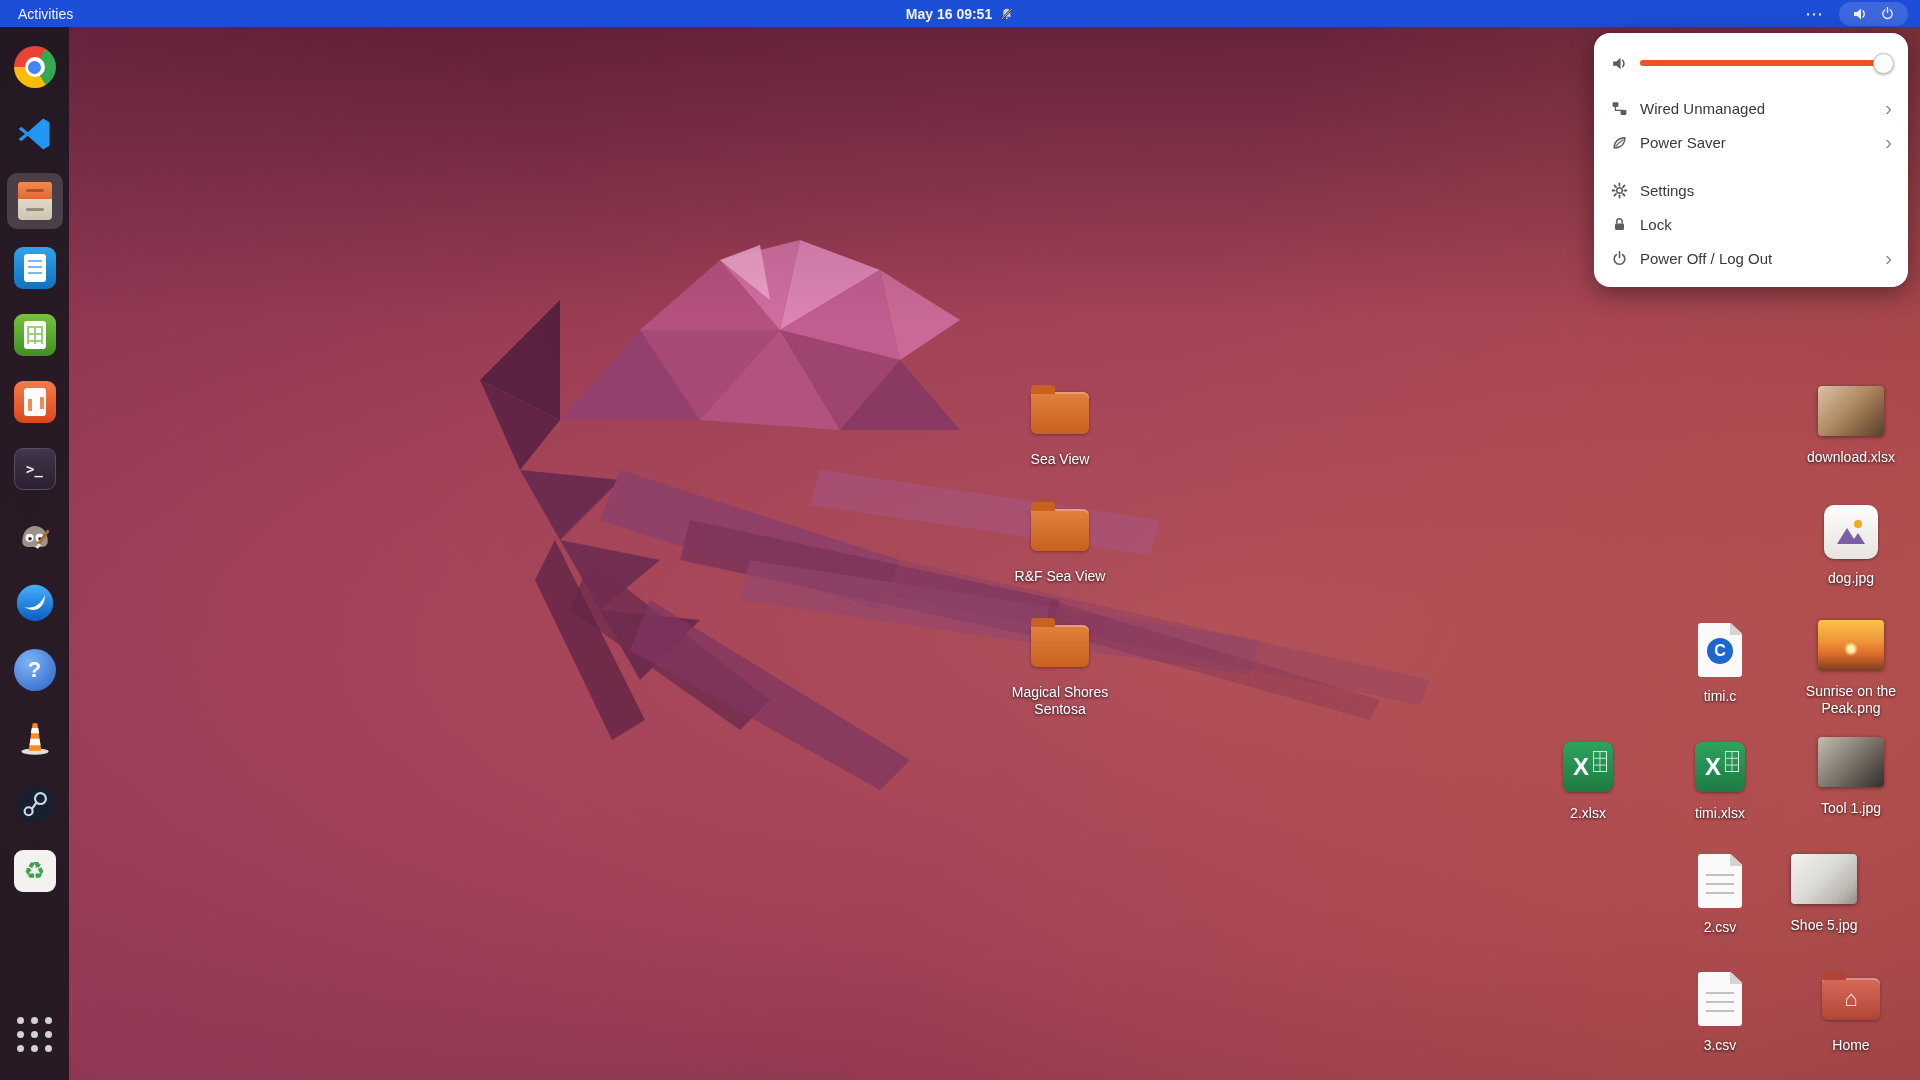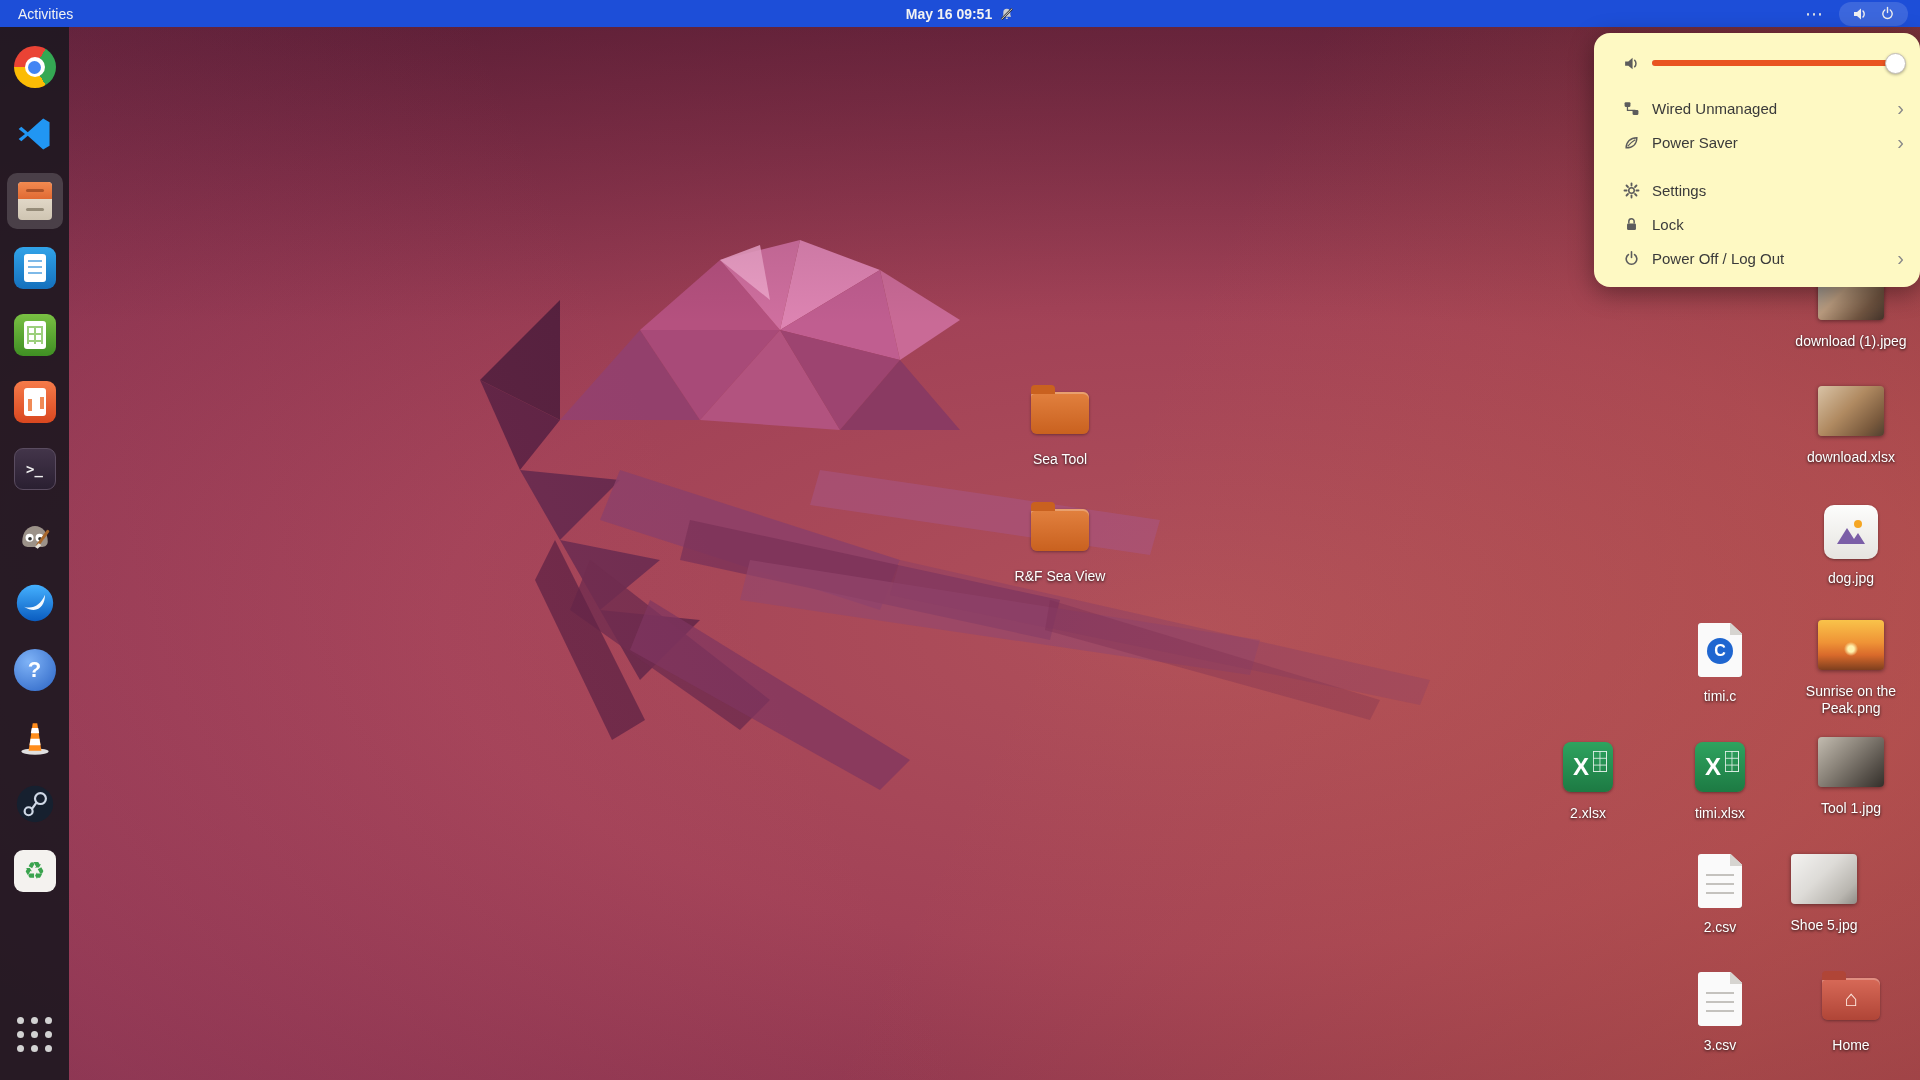--- a/index.html
+++ b/index.html
@@ -65,22 +65,22 @@
     display:flex;align-items:center;justify-content:center;box-sizing:border-box;}
   .help{width:42px;height:42px;border-radius:50%;
     background:radial-gradient(circle at 35% 30%,#7fb3f7,#2a63c4);color:#fff;font-weight:bold;
     font-size:22px;display:flex;align-items:center;justify-content:center;}
   .soft{width:42px;height:42px;border-radius:9px;background:#f4f2ef;color:#3aa34e;
     font-size:24px;display:flex;align-items:center;justify-content:center;}
   .grid9{display:grid;grid-template-columns:repeat(3,7px);gap:7px;}
   .grid9 i{width:7px;height:7px;border-radius:50%;background:#d2d2d2;display:block;}
 
   
-  .sysmenu{position:absolute;left:1594px;top:33px;width:314px;background:#fef9c3;
-    border-radius:16px;box-shadow:0 6px 24px rgba(0,0,0,.38);padding:10px 0 12px 12px;
+  .sysmenu{position:absolute;left:1594px;top:33px;width:314px;background:#ffffff;
+    border-radius:16px;box-shadow:0 6px 24px rgba(0,0,0,.38);padding:10px 0 12px 0;
     z-index:60;color:#3a3a3a;font-size:15px;}
   .menu-row{display:flex;align-items:center;gap:12px;height:34px;padding:0 16px;cursor:default;}
   .menu-row.volume{height:40px;margin-bottom:8px;}
   .menu-row .mi-icon{width:18px;display:flex;align-items:center;justify-content:center;flex:0 0 18px;}
   .menu-row .mi-label{flex:1;white-space:nowrap;}
   .menu-row .chevron{color:#8a8a8a;font-size:20px;line-height:1;}
   .menu-gap{height:14px;}
   .slider{position:relative;flex:1;height:20px;display:flex;align-items:center;}
   .slider .track{position:absolute;left:0;right:0;height:6px;border-radius:3px;background:#d8d4cf;}
   .slider .fill{position:absolute;left:0;width:100%;height:6px;border-radius:3px;background:#E95420;}
@@ -302,35 +302,35 @@
           <i></i>
           <i></i>
       </span>
     </div>
   </div>
 
   <div class="desk-icon" style="left:990px;top:382px">
     <span class="ic">
         <span class="folder"></span>
       </span>
-    <span class="dlabel">Sea Tool</span>
+    <span class="dlabel">Sea View</span>
   </div>
   <div class="desk-icon" style="left:990px;top:499px">
     <span class="ic">
         <span class="folder"></span>
       </span>
     <span class="dlabel">R&amp;F Sea View</span>
   </div>
-
-  <div class="desk-icon" style="left:1781px;top:264px">
-    <span class="ic">
-        <span class="thumb cat1"></span>
-      </span>
-    <span class="dlabel">download (1).jpeg</span>
-  </div>
+  <div class="desk-icon" style="left:990px;top:615px">
+    <span class="ic">
+        <span class="folder"></span>
+      </span>
+    <span class="dlabel">Magical Shores Sentosa</span>
+  </div>
+
   <div class="desk-icon" style="left:1781px;top:380px">
     <span class="ic">
         <span class="thumb cat2"></span>
       </span>
     <span class="dlabel">download.xlsx</span>
   </div>
   <div class="desk-icon" style="left:1781px;top:501px">
     <span class="ic">
       <span class="mimeimg">
         <svg width="36" height="36" viewBox="0 0 36 36">

